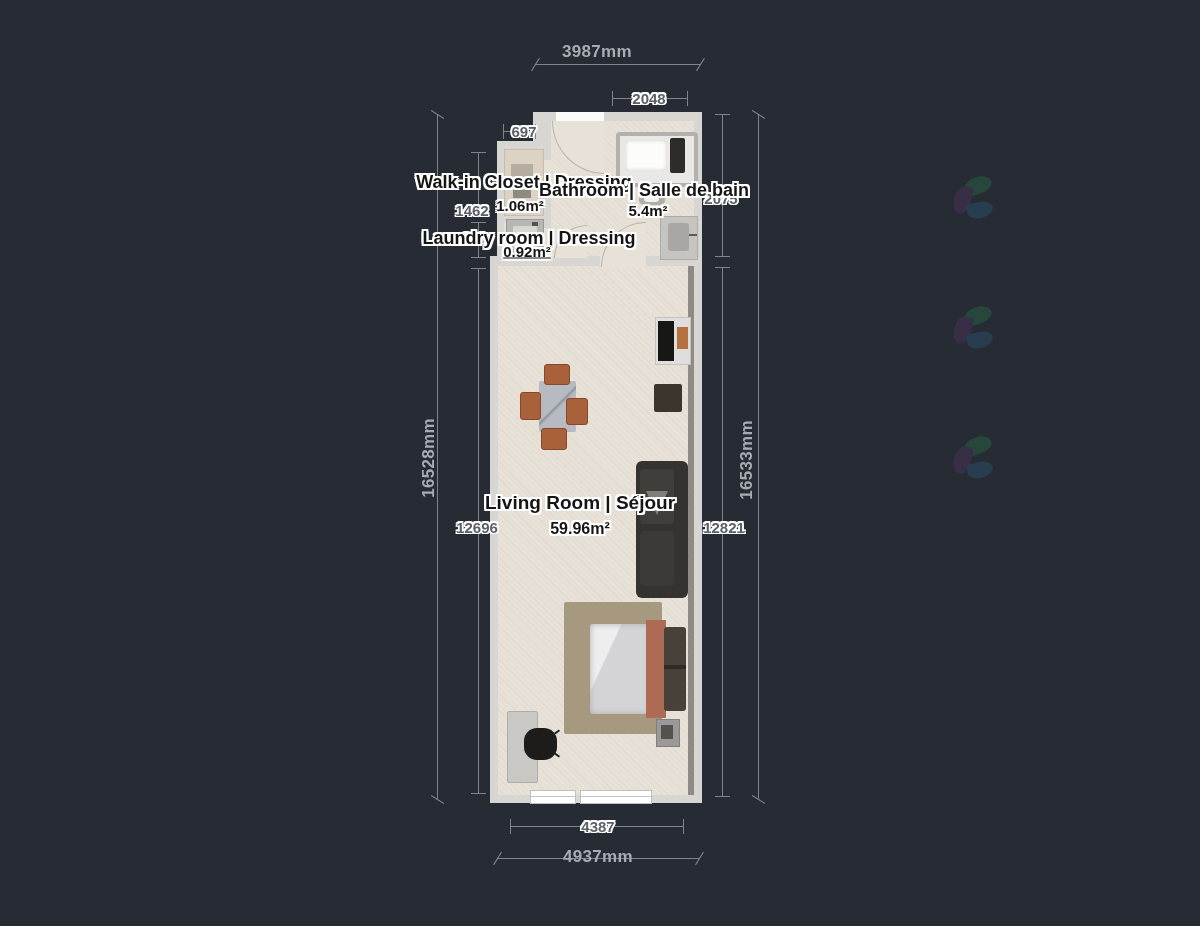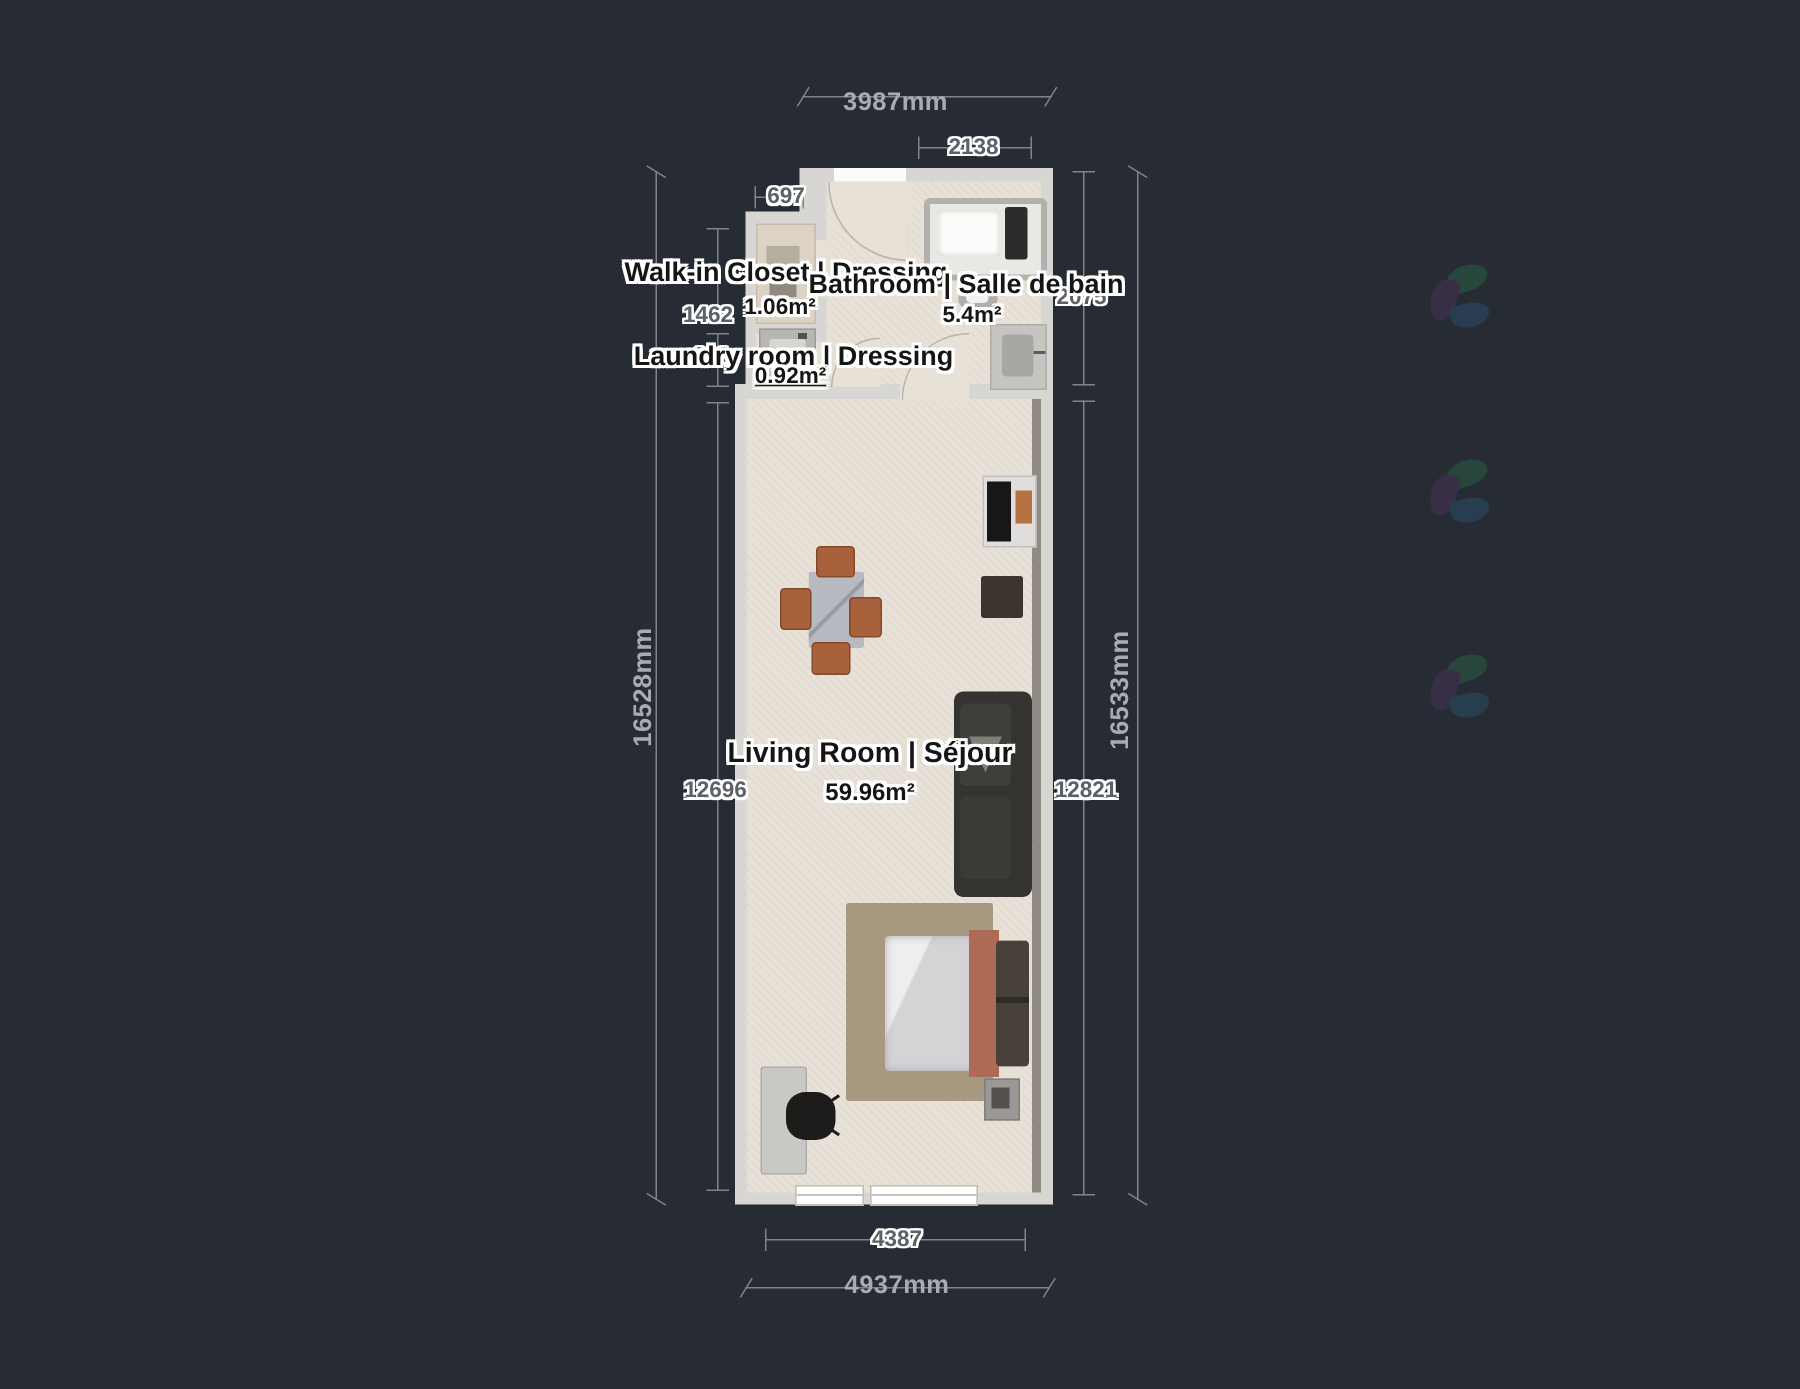--- a/index.html
+++ b/index.html
@@ -130,25 +130,25 @@
   <div class="fx" style="left:524px;top:728px;width:33px;height:32px;background:#1d1c1b;border-radius:40%;box-shadow:8px -6px 0 -13px #1d1c1b,8px 6px 0 -13px #1d1c1b;">
     <div class="fx" style="left:30px;top:3px;width:6px;height:2px;background:#1d1c1b;transform:rotate(-35deg);"></div>
     <div class="fx" style="left:30px;top:26px;width:6px;height:2px;background:#1d1c1b;transform:rotate(35deg);"></div>
   </div>
 
   <div class="window" style="left:530px;top:790px;width:44px;height:12px;"></div>
   <div class="window" style="left:580px;top:790px;width:70px;height:12px;"></div>
 
   <div>
     <div class="dl h slant" style="left:535px;top:64px;width:166px;"></div>
-    <span class="dimtext" style="left:597px;top:68px;">3987mm</span>
+    <span class="dimtext" style="left:597px;top:52px;">3987mm</span>
   </div>
   <div>
     <div class="dl h" style="left:612px;top:98px;width:76px;"></div>
-    <span class="dimnum" style="left:649px;top:98px;">2138</span>
+    <span class="dimnum" style="left:649px;top:98px;">2048</span>
   </div>
   <div>
     <div class="dl h" style="left:503px;top:131px;width:33px;"></div>
     <span class="dimnum" style="left:524px;top:131px;">697</span>
   </div>
 
   <div>
     <div class="dl v slant" style="left:437px;top:114px;height:686px;"></div>
     <span class="dimtext vert" style="left:429px;top:458px;">16528mm</span>
   </div>

